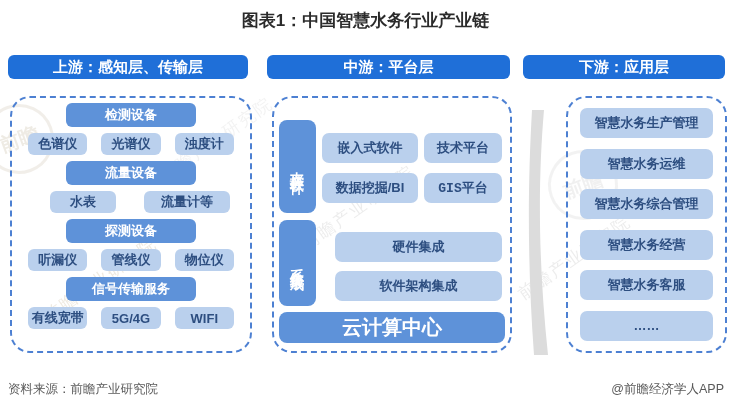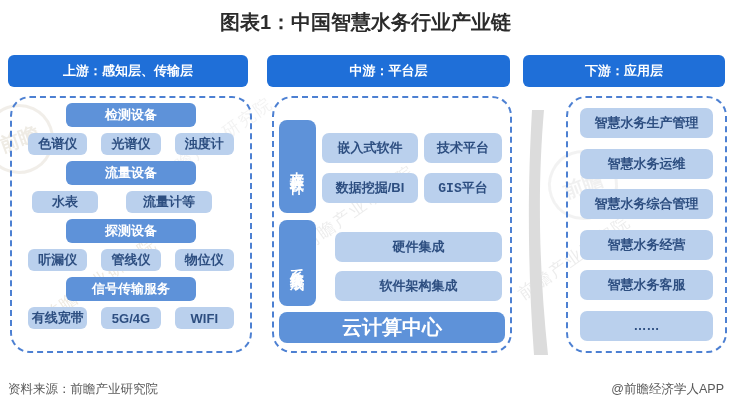--- a/index.html
+++ b/index.html
@@ -14,39 +14,39 @@
   .wm2{left:292px;top:196px;}
   .wm3{left:508px;top:246px;}
   .wm4{left:150px;top:128px;opacity:.12;}
   .wm-logo{position:absolute;width:64px;height:64px;border:3px solid #cfc4b2;border-radius:50%;
       opacity:.28;display:flex;align-items:center;justify-content:center;color:#c4b89f;
       font-size:20px;font-weight:bold;transform:rotate(-20deg);pointer-events:none;}
   .wm-logo2{left:548px;top:150px;border-color:#c9c9c9;color:#bdbdbd;opacity:.22;}
   .wm-logo1{left:-16px;top:104px;}
   
   .title{position:absolute;top:9px;left:0;width:100%;text-align:center;
-     font-size:20px;font-weight:bold;color:#2b2b2b;}
+     font-size:17px;font-weight:bold;color:#2b2b2b;}
   
-  .col-header{position:absolute;top:55px;height:32px;border-radius:6px;background:#1f6fd8;
-     color:#ffffff;font-weight:bold;font-size:13px;display:flex;align-items:center;justify-content:center;}
+  .col-header{position:absolute;top:55px;height:24px;border-radius:6px;background:#1f6fd8;
+     color:#ffffff;font-weight:bold;font-size:15px;display:flex;align-items:center;justify-content:center;}
   .h-up{left:8px;width:240px;}
   .h-mid{left:267px;width:243px;}
   .h-down{left:523px;width:202px;}
   
   .panel{position:absolute;top:96px;height:257px;border:2px dashed #4d80d2;border-radius:20px;box-sizing:border-box;}
   .p-up{left:10px;width:242px;display:flex;flex-direction:column;gap:6px;padding:5px 8px;}
   .p-mid{left:272px;width:240px;}
   .p-down{left:566px;width:161px;display:flex;flex-direction:column;justify-content:space-between;padding:10px 12px;}
   
   .ghead{width:130px;height:24px;margin:0 auto;background:#5e92d9;border-radius:6px;
      color:#fff;font-weight:bold;font-size:13px;display:flex;align-items:center;justify-content:center;flex:0 0 auto;text-align:center;}
   .irow{display:flex;gap:14px;padding:0 8px;flex:0 0 auto;}
   .ibox{flex:1;height:22px;background:#bad0ed;border-radius:6px;color:#2d4e80;
      font-size:13px;font-weight:bold;display:flex;align-items:center;justify-content:center;}
-  .irow-2{justify-content:flex-start;padding:0 12px;gap:28px;}
+  .irow-2{justify-content:flex-end;padding:0 12px;gap:28px;}
   .irow-2 .ibox{flex:0 0 auto;}
   .w-shui{width:66px;}
   .w-liu{width:86px;}
   
   .vlabel{position:absolute;width:37px;background:#5e92d9;border-radius:8px;color:#fff;
      font-weight:bold;font-size:14px;writing-mode:vertical-rl;text-orientation:upright;
      display:flex;align-items:center;justify-content:center;letter-spacing:3px;}
   .v-support{left:5px;top:22px;height:93px;}
   .v-integ{left:5px;top:122px;height:86px;}
   .mbox{position:absolute;height:30px;background:#bad0ed;border-radius:7px;color:#2d4e80;

